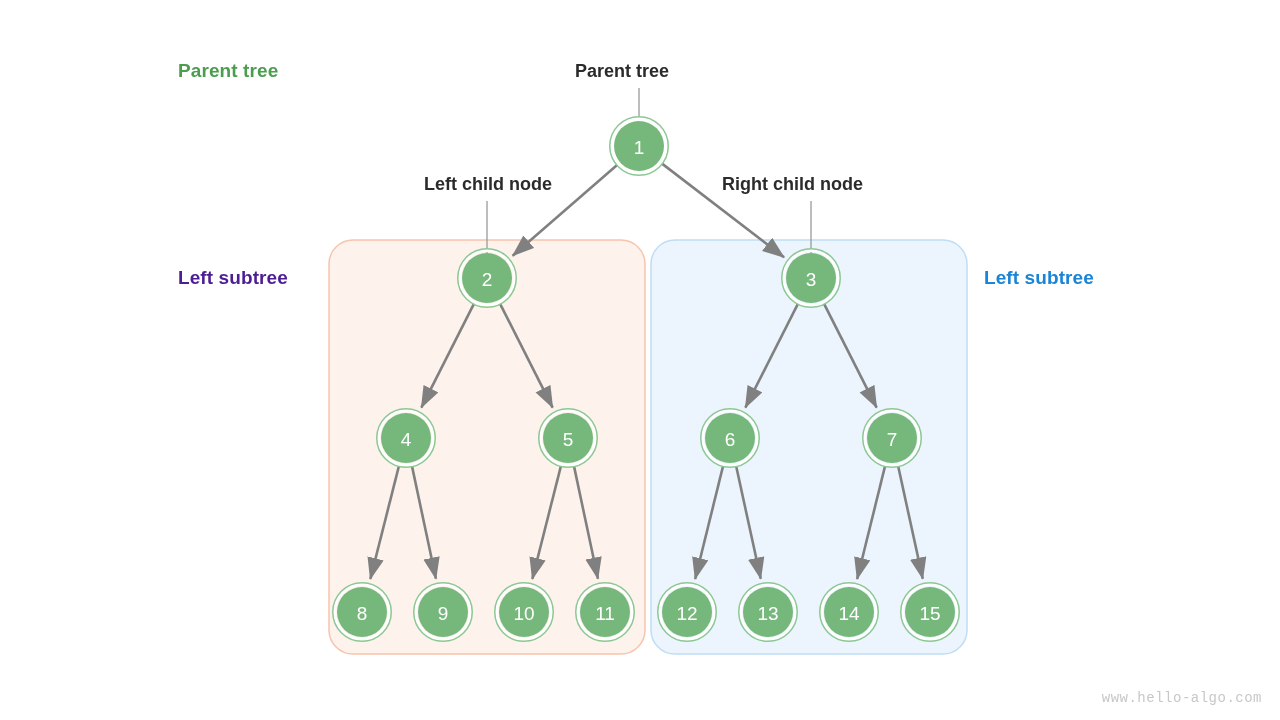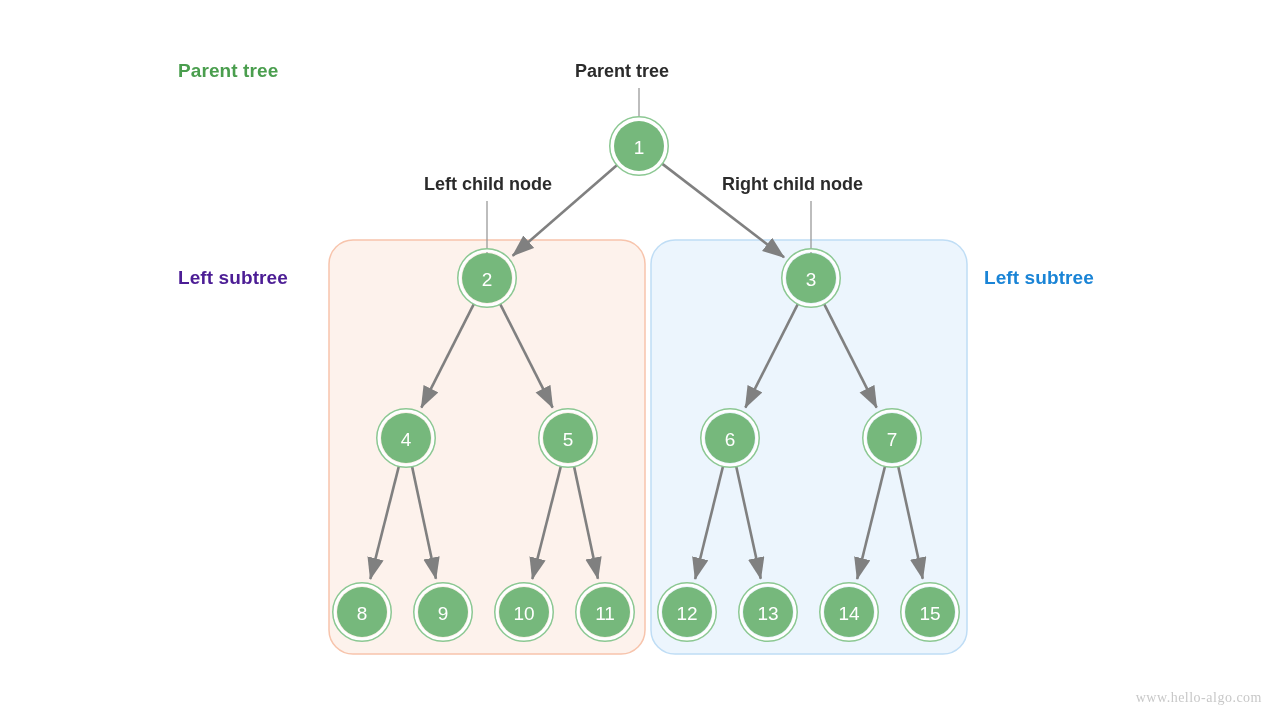--- a/index.html
+++ b/index.html
@@ -42,21 +42,21 @@
     font-family: "Liberation Sans", sans-serif;
     font-size: 19px;
     fill: #ffffff;
     text-anchor: middle;
     dominant-baseline: central;
   }
   .watermark {
     position: absolute;
     right: 18px;
     bottom: 14px;
-    font-family: Liberation Serif, serif;
+    font-family: Liberation Mono, monospace;
     font-size: 14px;
     color: #c8c8c8;
     letter-spacing: 0.5px;
     white-space: nowrap;
   }
 </style>
 </head>
 <body>
 
 <div id="stage">

